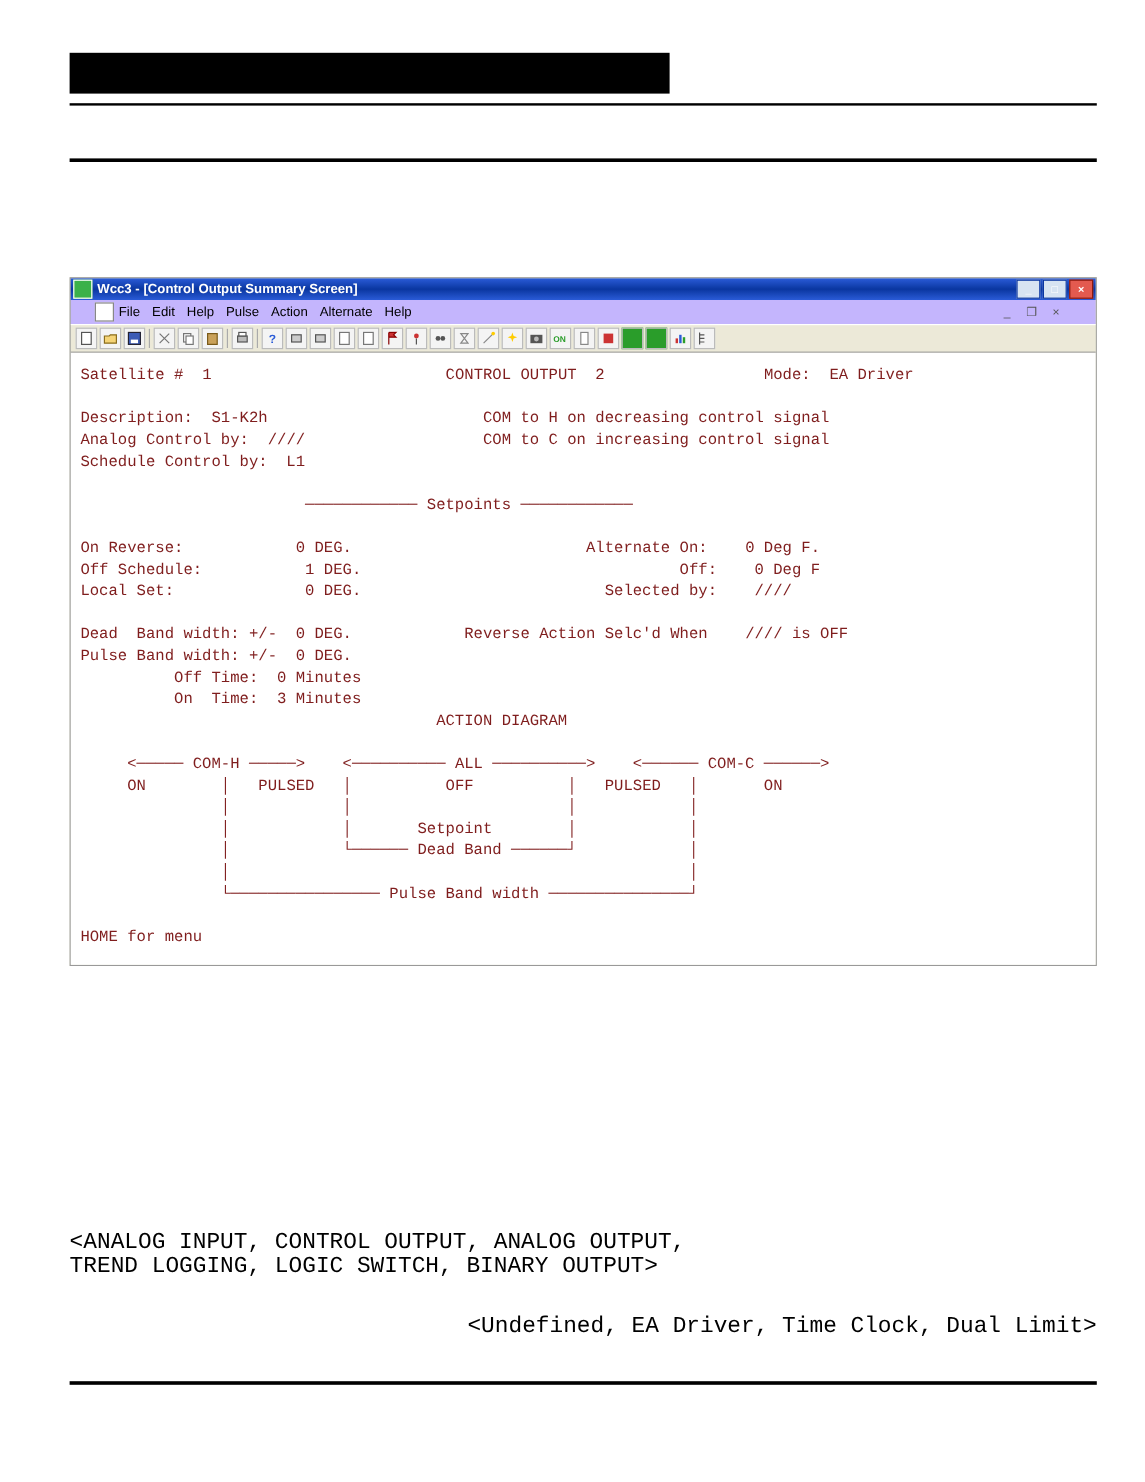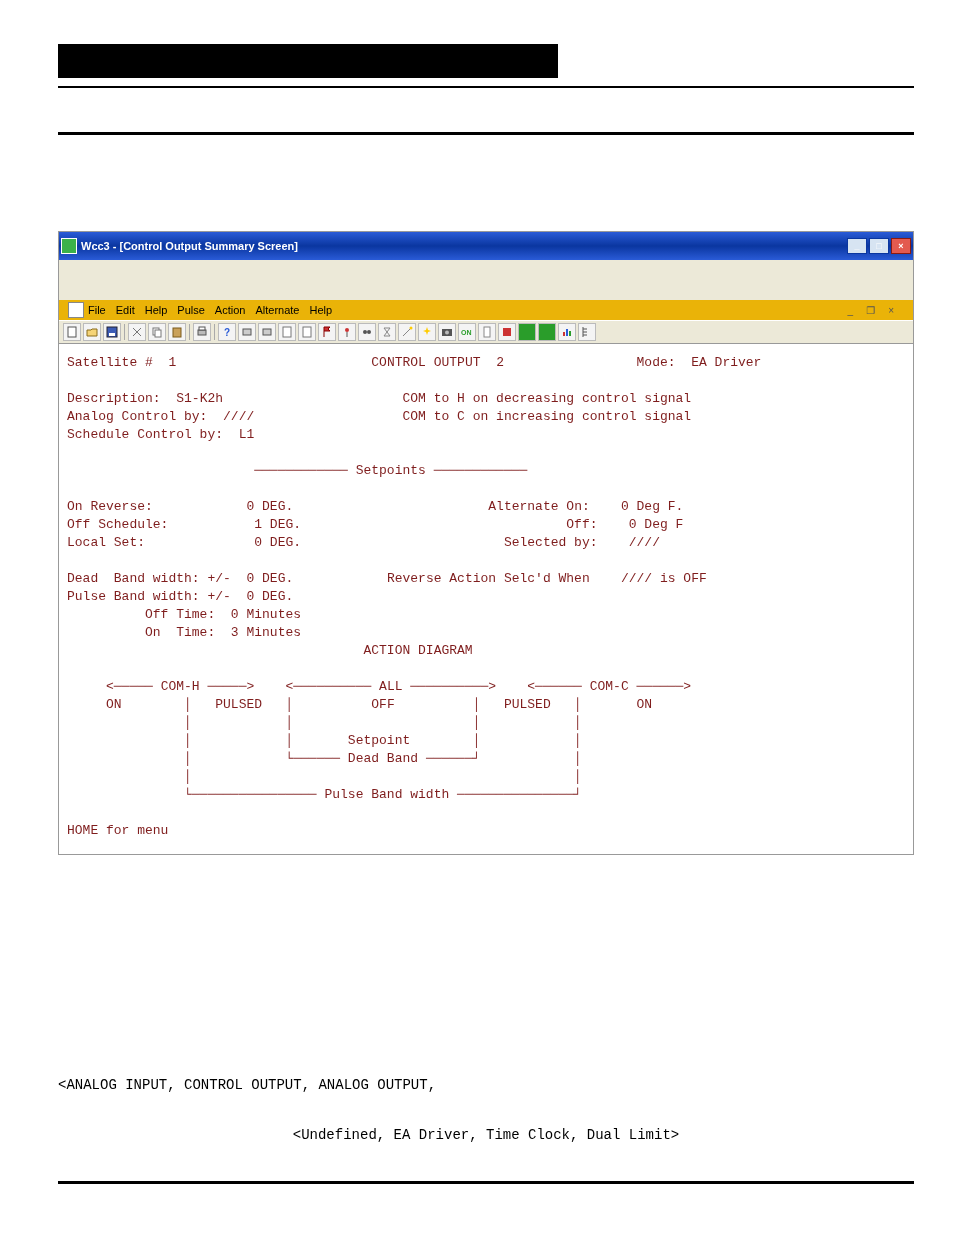--- a/index.html
+++ b/index.html
@@ -2,40 +2,40 @@
 <html><head>
 <meta charset="utf-8">
 <style>
   body { margin:0; padding:0; background:#fff; font-family: Arial, Helvetica, sans-serif; width:954px; }
   .page { padding: 44px 40px 40px 58px; }
   .blackbar { background:#000; height:34px; width:500px; }
   .hr { border-top:2px solid #000; margin-top:8px; }
   .hr2 { border-top:3px solid #000; margin-top:44px; margin-bottom:10px; }
   .hr-bottom { border-top:3px solid #000; margin-top:36px; }
   .app-window { border:1px solid #999; margin-top:96px; background:#ece9d8; font-size:0; }
-  .titlebar { background: linear-gradient(#2a5bd7,#0a36a0 50%,#2a5bd7); color:#fff; font-weight:bold; font-size:11px; font-family: Tahoma, Arial; display:flex; align-items:center; height:28px; padding:0 2px; }
+  .titlebar { background: linear-gradient(#2a5bd7,#0a36a0 50%,#2a5bd7); color:#fff; font-weight:bold; font-size:11px; font-family: Tahoma, Arial; display:flex; align-items:center; height:18px; padding:0 2px; }
   .titlebar .ticon { width:14px; height:14px; background:#3bb14a; border:1px solid #fff; margin-right:4px; display:inline-block; }
   .titlebar .spacer { flex:1; }
   .winbtns { display:flex; gap:2px; }
   .wbtn { width:18px; height:14px; background:#d7e4f2; border:1px solid #0a36a0; display:flex; align-items:center; justify-content:center; font-size:9px; line-height:1; }
   .wbtn.close { background:#e35a4f; color:#fff; border-color:#8b1a10; }
-  .menubar { background:#eab308; font-size:11px; font-family: Tahoma, Arial; color:#000; padding:2px 9px; display:flex; align-items:center;margin-top:40px; }
+  .menubar { background:#c4b5fd; font-size:11px; font-family: Tahoma, Arial; color:#000; padding:2px 20px; display:flex; align-items:center; }
   .menubar .micon { width:14px; height:14px; border:1px solid #888; background:#fff; margin-right:4px; }
   .menubar span { margin-right:10px; }
   .menubar .spacer { flex:1; }
   .menubar .mdi { font-size:10px; color:#555; }
   .toolbar { background:#ece9d8; border-top:1px solid #fff; border-bottom:1px solid #999; padding:2px 4px; display:flex; gap:2px; align-items:center; }
   .tb { width:16px; height:16px; border:1px solid #bbb; background:#f4f4f4; display:inline-flex; align-items:center; justify-content:center; }
   .tb svg { width:12px; height:12px; }
   .tb.sep { width:0; border:none; border-left:1px solid #aaa; height:16px; margin:0 1px; }
   .tb.acc1 { background:#2a9d2a; }
   .tb.acc2 { background:#2a9d2a; }
   .content { background:#fff; font-family: "Courier New", monospace; font-size:13px; line-height:18px; color:#7f1d1d; padding:10px 8px 14px 8px; white-space:pre; }
-  .footer-notes { font-family: "Courier New", monospace; font-size:14px; line-height:20px; margin-top:220px; }
-  .footer-right { text-align:center; margin-top:30px; }
+  .footer-notes { font-family: "Courier New", monospace; font-size:19px; line-height:20px; margin-top:220px; }
+  .footer-right { text-align:right; margin-top:30px; }
 </style>
 </head>
 <body>
 
 <div class="page">
   <div class="blackbar"></div>
   <div class="hr"></div>
   <div class="hr2"></div>
 
   <div class="app-window">
@@ -229,17 +229,18 @@
                │            │       <span>Setpoint</span>        │            │
                │            └────── <span>Dead Band</span> ──────┘            │
                │                                                 │
                └──────────────── <span>Pulse Band width</span> ───────────────┘
 
 <span>HOME for menu</span></div>
   </div>
 
   <div class="footer-notes">
     <div>&lt;ANALOG INPUT, CONTROL OUTPUT, ANALOG OUTPUT,</div>
+    <div> TREND LOGGING, LOGIC SWITCH, BINARY OUTPUT&gt;</div>
     <div class="footer-right">&lt;Undefined, EA Driver, Time Clock, Dual Limit&gt;</div>
   </div>
 
   <div class="hr-bottom"></div>
 </div>
 
 </body></html>

